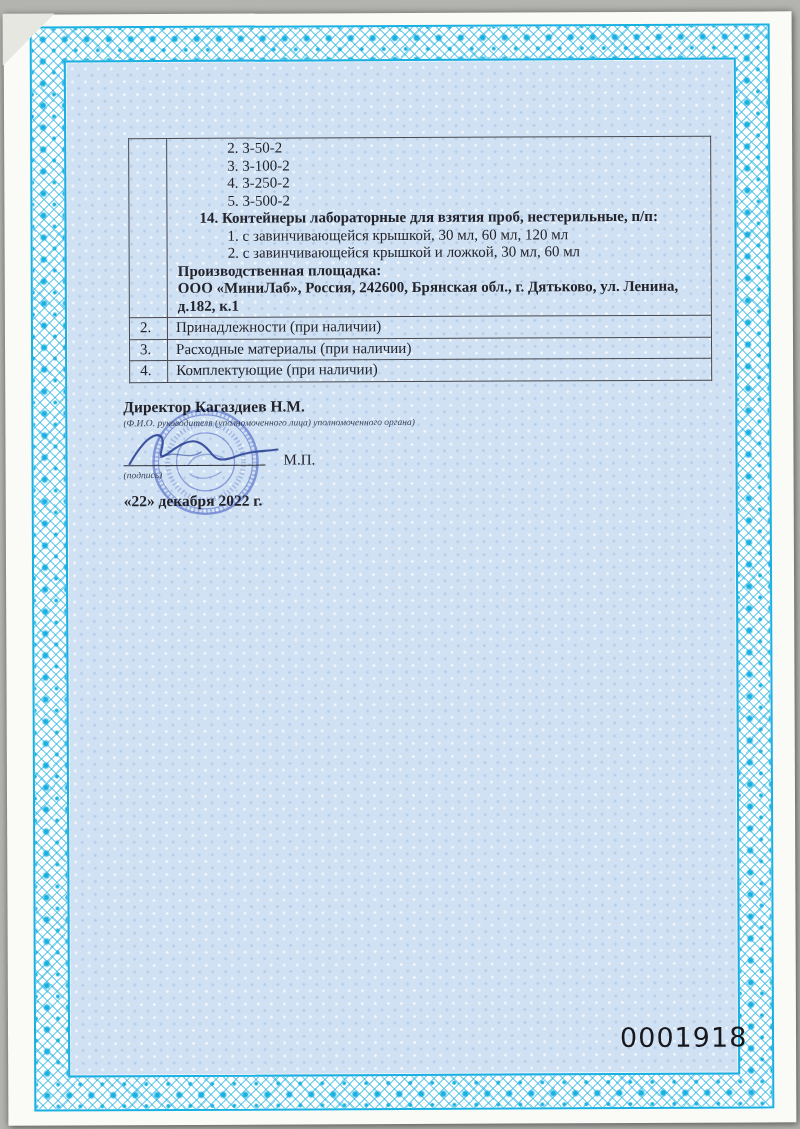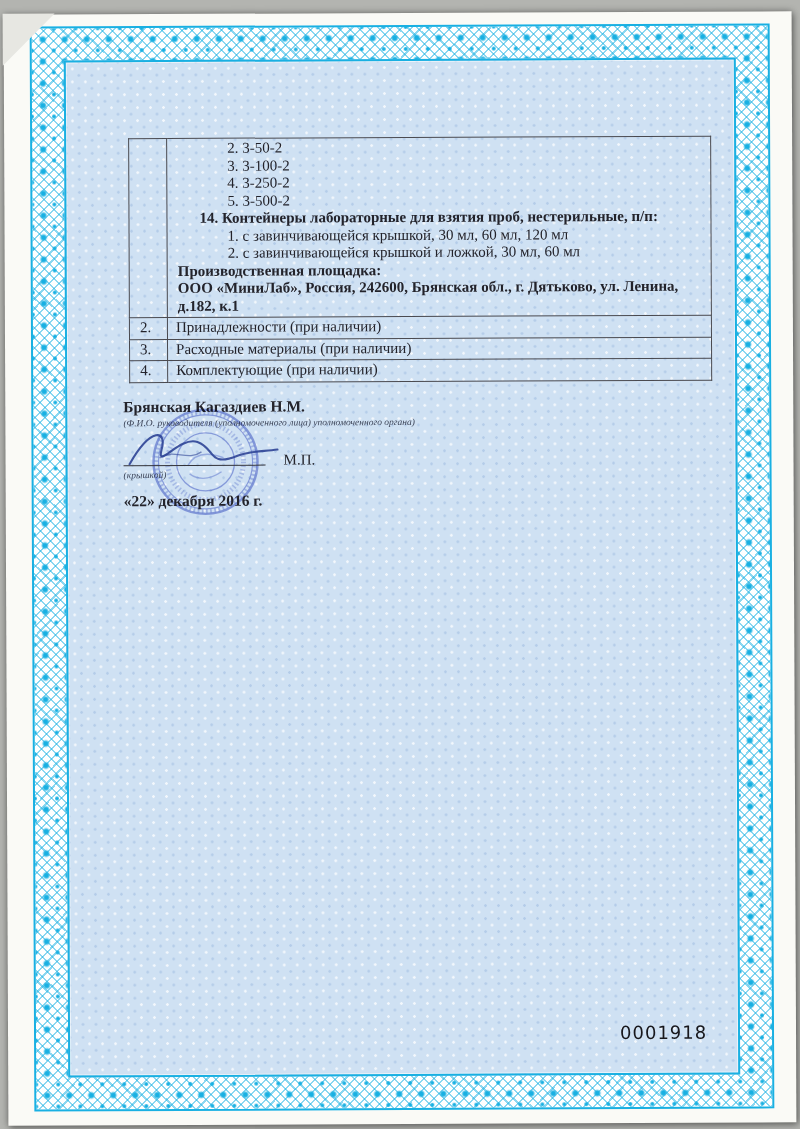--- a/index.html
+++ b/index.html
@@ -142,21 +142,21 @@
     position:absolute;
     left:116px; top:404px;
     width:168px; height:66px;
   }
 
   
   .serial {
     position:absolute;
     left:612px; top:1010px;
     font-family:"DejaVu Sans", sans-serif;
-    font-size:18px;
+    font-size:27px;
     letter-spacing:1px;
     color:#17171c;
   }
 </style>
 </head>
 <body>
 
 <div class="paper">
 
   <div class="printed">
@@ -191,41 +191,41 @@
         <td class="num-cell">3.</td>
         <td>Расходные материалы (при наличии)</td>
       </tr>
       <tr>
         <td class="num-cell">4.</td>
         <td>Комплектующие (при наличии)</td>
       </tr>
     </tbody>
       </table>
 
-    <div class="director">Брянская Кагаздиев Н.М.</div>
+    <div class="director">Директор Кагаздиев Н.М.</div>
     <div class="director-note">(Ф.И.О. руководителя (уполномоченного лица) уполномоченного органа)</div>
 
     <svg class="stamp" viewBox="0 0 124 124" aria-hidden="true">
       <g fill="none" stroke="#4b63c6">
         <circle cx="62" cy="62" r="52" stroke-width="2.4" stroke-opacity="0.75"></circle>
         <circle cx="62" cy="62" r="47" stroke-width="1.1" stroke-opacity="0.7"></circle>
         <circle cx="62" cy="62" r="29" stroke-width="1.3" stroke-opacity="0.7"></circle>
         <circle cx="62" cy="62" r="49.5" stroke-width="4.5" stroke-dasharray="1.8 2.4" stroke-opacity="0.45"></circle>
         <circle cx="62" cy="62" r="38" stroke-width="5" stroke-dasharray="1.6 2.2" stroke-opacity="0.4"></circle>
         <path d="M44 66 q10 -18 36 -8 M46 74 q14 10 32 -2" stroke-width="1.4" stroke-opacity="0.55"></path>
       </g>
     </svg>
 
     <div class="sig-line"></div>
     <div class="mp">М.П.</div>
-    <div class="sign-note">(крышкой)</div>
+    <div class="sign-note">(подпись)</div>
 
     <svg class="signature-svg" viewBox="0 0 168 66" aria-hidden="true">
       <path d="M8 46 C 30 8, 46 12, 40 32 C 35 52, 58 18, 76 24 C 94 30, 86 50, 116 38 C 130 33, 142 34, 156 32" stroke="#2e4496" stroke-width="2.1" fill="none" stroke-linecap="round" stroke-opacity="0.9"></path>
       <path d="M38 40 C 52 30, 66 44, 80 34" stroke="#2e4496" stroke-width="1.3" fill="none" stroke-opacity="0.6"></path>
     </svg>
 
-    <div class="date">«22» декабря 2016 г.</div>
+    <div class="date">«22» декабря 2022 г.</div>
 
     <div class="serial">0001918</div>
 
   </div>
 </div>
 
 </body></html>

